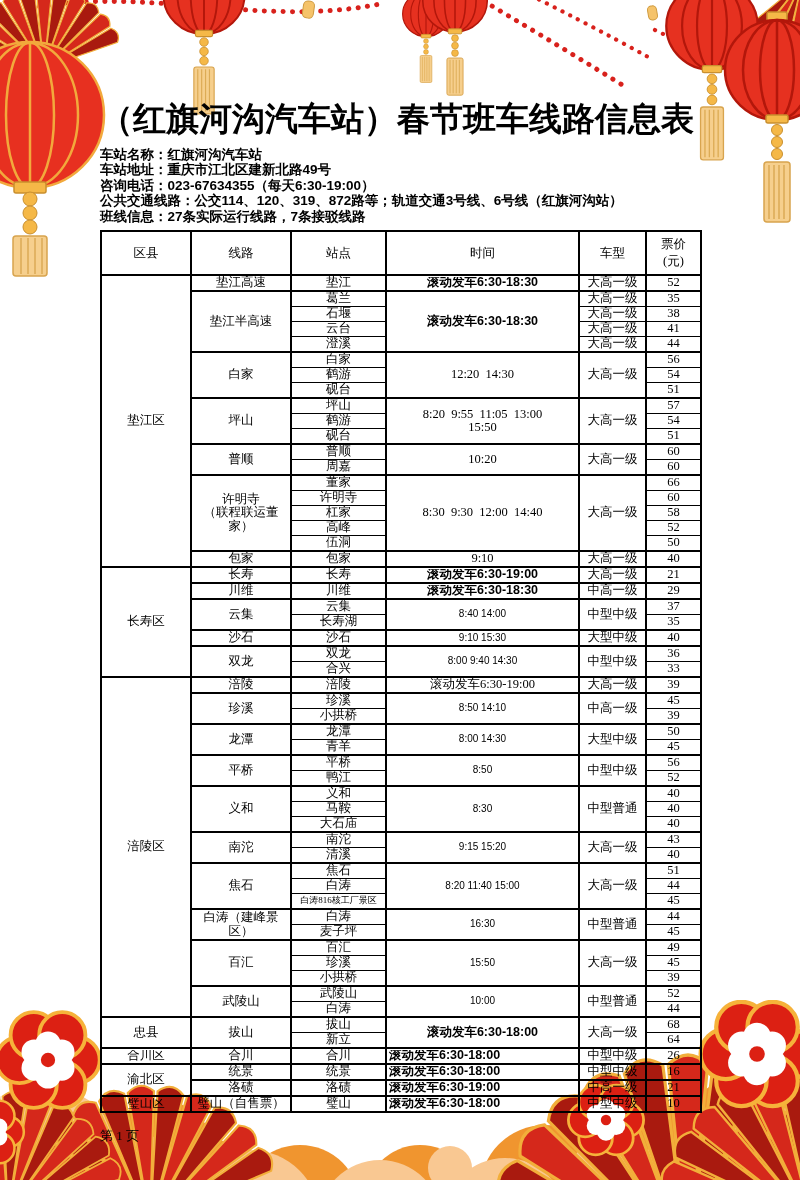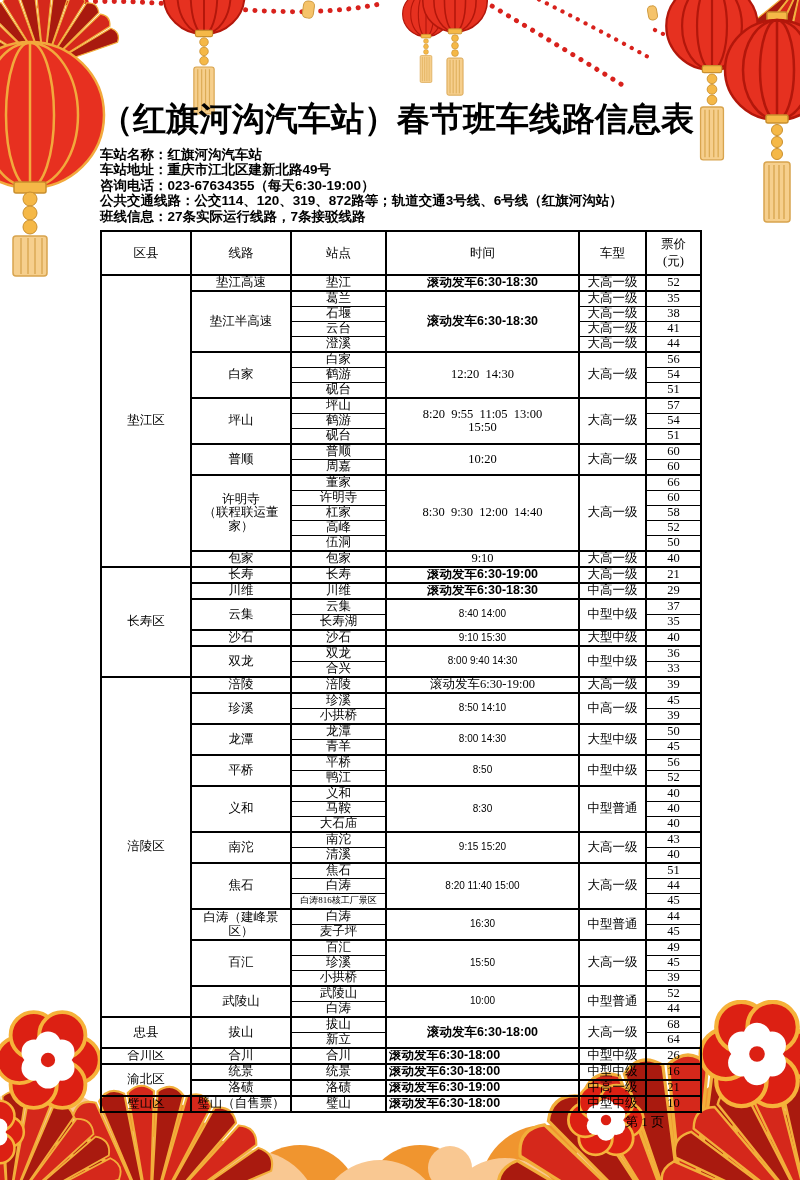--- a/index.html
+++ b/index.html
@@ -31,21 +31,21 @@
   tr.group-start > td, tr.route-start > td{border-top-width:2px;}
   td.cell-route{font-size:12px;white-space:pre-line;padding:0;}
   td.cell-time{white-space:pre-wrap;}
   td.cell-time.time-serif{font-family:"Liberation Serif","DejaVu Serif",serif;}
   td.cell-time.time-sans{font-family:"Liberation Sans",sans-serif;font-size:10px;}
   td.cell-time.time-bold{font-family:"Liberation Sans",sans-serif;font-weight:bold;font-size:12.5px;border-radius:6px;}
   td.cell-time.align-left{text-align:left;padding-left:2px;}
   td.cell-station.small-text{font-size:9px;}
   td.cell-district{font-size:13px;border-radius:31px;}
   .page-footer{
-    text-align:right;font-size:13px;
+    text-align:left;font-size:13px;margin-top:14px;
     font-family:"Liberation Serif","DejaVu Serif",serif;
   }
 </style>
 </head>
 <body>
 
 <svg id="decor-top" class="decor" width="800" height="340" viewBox="0 0 800 340" style="top:0">
 </svg>
 
 <svg id="decor-top2" class="decor" width="800" height="340" viewBox="0 0 800 340" style="top:0">

